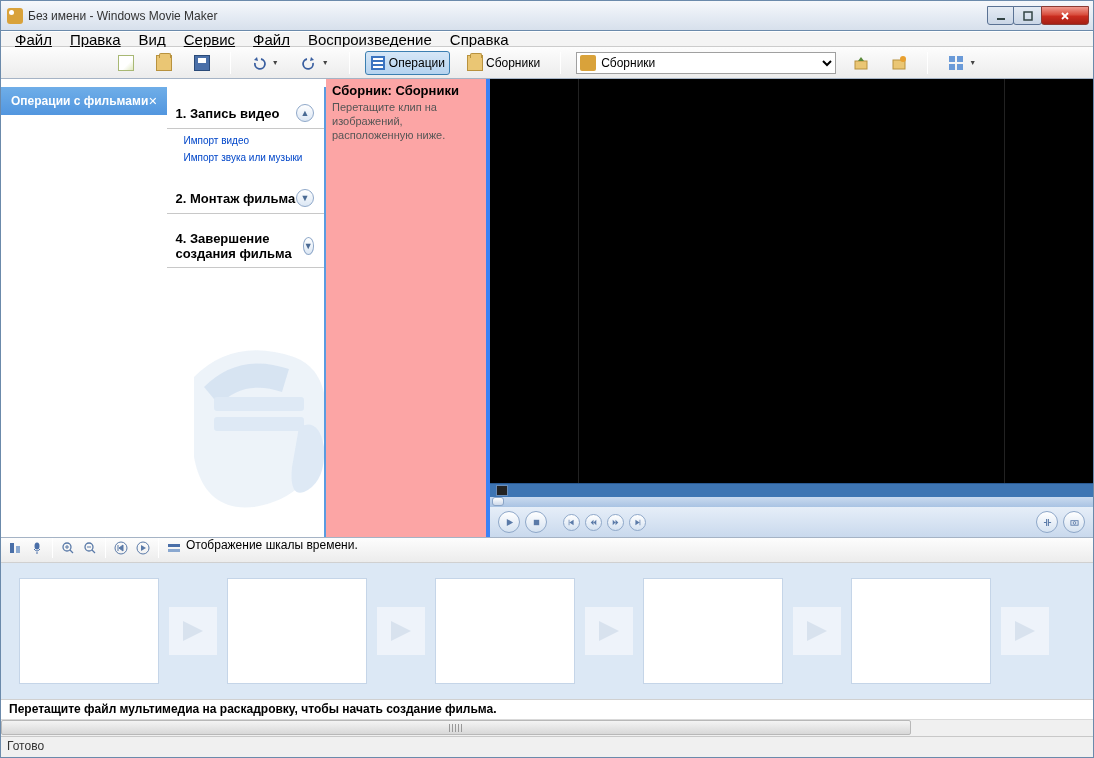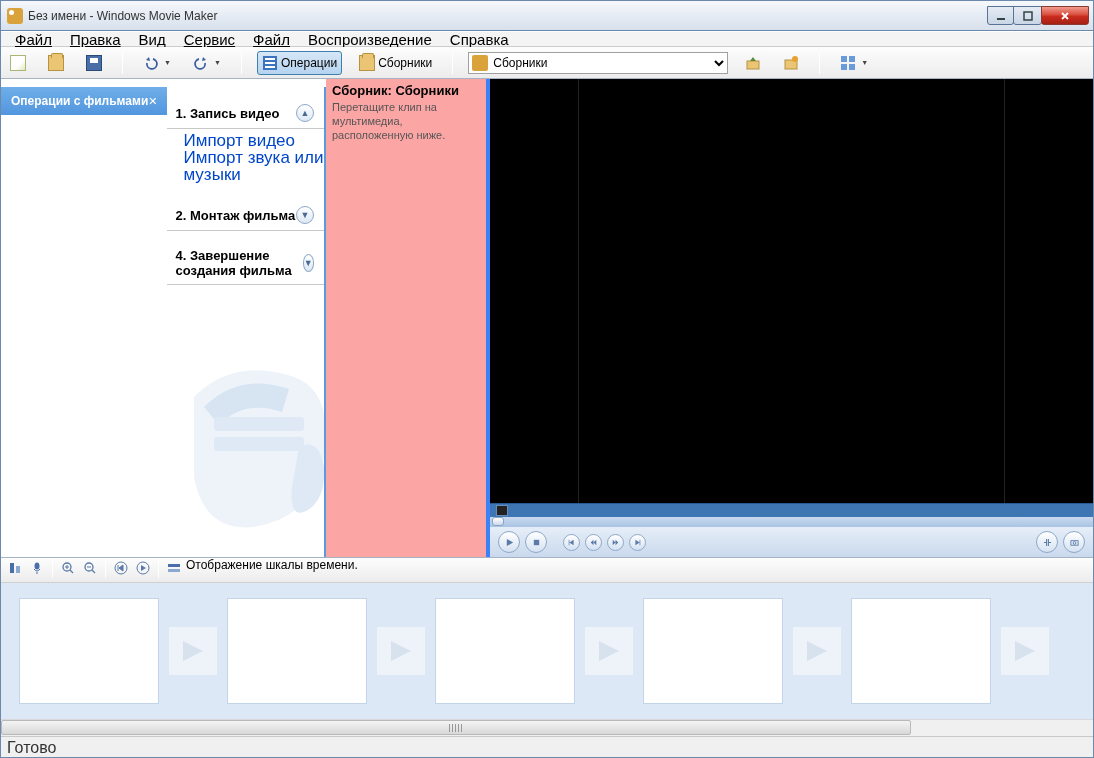--- a/index.html
+++ b/index.html
@@ -18,21 +18,21 @@
 
 
 .window-body { border: 1px solid #6b8aab; height: 728px; display:flex; flex-direction:column; background:#fff; }
 
 
 .menubar { height: 16px; background: #f4f4f4; border-bottom: 1px solid #ccc; display: flex; align-items: center; padding: 0 6px; gap: 2px; font-size: 15px; border-top:1px solid #fff;}
 .menubar .menuitem { padding: 2px 8px; cursor: pointer; }
 .menubar .menuitem .u { text-decoration: underline; }
 
 
-.toolbar { height: 32px; background: linear-gradient(to bottom, #fdfdfd, #ececec); border-bottom: 1px solid #a5b3c5; display: flex; align-items: center; padding: 0 4px; gap: 12px; font-size: 12px; }
+.toolbar { height: 32px; background: linear-gradient(to bottom, #fdfdfd, #ececec); border-bottom: 1px solid #a5b3c5; display: flex; align-items: center; padding: 0 4px; gap: 12px; font-size: 12px; justify-content: center; }
 .toolbar .sep { width: 1px; height: 22px; background: #c0c0c0; margin: 0 3px; border-right:1px solid #fff;}
 .toolbar .tbtn { display: flex; align-items: center; padding: 2px 4px; border: 1px solid transparent; border-radius: 3px; cursor: pointer; gap:3px; height:24px;}
 .toolbar .tbtn.active { border: 1px solid #3c7fb1; background: linear-gradient(to bottom, #d6e7f7, #b6d3ef); }
 .toolbar .icon { width: 16px; height: 16px; display:inline-block; }
 .toolbar .dd-arrow { width:7px; font-size:7px; color:#444; margin-left:2px;}
 .toolbar select.colsel { width: 260px; height: 22px; font-size: 12px; border:1px solid #a0a0a0; background:#fff; padding-left:20px; position:relative;}
 .colsel-wrap { position:relative; }
 .colsel-wrap::before { content:""; position:absolute; left:4px; top:3px; width:16px; height:16px; background:#d9a23a; border-radius:2px; z-index:1; pointer-events:none;}
 
 
@@ -45,21 +45,21 @@
 
 
 .taskspane { width:325px; display:flex; flex-direction:row; border-right:2px solid #5a9be0;margin-top:8px;}
 .tasksheader { height:28px; background:linear-gradient(to bottom,#6faee8,#5296df); color:#fff; font-size:12px; font-weight:bold; display:flex; align-items:center; padding:0 10px; justify-content:space-between;}
 .tasksheader .x { font-size:11px; cursor:pointer; font-weight:normal;}
 .tasksbody { flex:1; background:#fff; font-size:12px; position:relative; overflow:hidden;}
 .tasksection { border-bottom:1px solid #c8c8c8; padding:17px 10px 6px 8px; display:flex; justify-content:space-between; align-items:center; cursor:pointer;}
 .tasksection .t { font-weight:bold; font-size:13px; color:#000;}
 .tasksection .chev { width:18px; height:18px; border:1px solid #8fa8c9; border-radius:50%; background:linear-gradient(to bottom,#fff,#dce7f4); display:flex; align-items:center; justify-content:center; font-size:9px; color:#4a6a94;}
 .tasklinks { padding:3px 0 6px 16px; }
-.tasklinks a { display:block; color:#0046c9; font-size:17px; text-decoration:none; line-height:17px; cursor:pointer;}
+.tasklinks a { display:block; color:#0046c9; font-size:10px; text-decoration:none; line-height:17px; cursor:pointer;}
 .filmdeco { position:absolute; right:-30px; bottom:0; width:180px; height:220px; opacity:0.55;}
 
 
 .colpane { width:164px; background:#fca5a5; border-right:4px solid #3b82f6; padding:4px 6px; }
 .colpane .ct { font-size:13px; font-weight:bold; color:#000; }
 .colpane .ci { font-size:11px; color:#555; margin-top:2px; line-height:14px;}
 
 
 .preview { flex:1; background:#5a9be0; display:flex; flex-direction:column; padding:0;}
 .preview .vidarea { flex:1; background:#000; margin:0; position:relative; display:flex;}
@@ -85,21 +85,21 @@
 .storyboard { height:136px; background:#dce8f5; display:flex; align-items:center; padding:0 0 0 18px; overflow:hidden; position:relative;}
 .sbslot { width:140px; height:106px; background:#fff; border:1px solid #c5d5e8; flex-shrink:0;}
 .sbtrans { width:48px; height:48px; background:#eef3fa; display:flex; align-items:center; justify-content:center; margin:0 10px; flex-shrink:0;}
 .sbtrans svg { width:32px; height:32px; }
 .sbgroup { display:flex; align-items:center; }
 
 .sbhint { height:20px; background:#fff; font-size:12px; font-weight:bold; color:#000; padding:2px 8px; border-top:1px solid #d0d0d0;}
 .scroller { height:17px; background:#f0f0f0; border-top:1px solid #d9d9d9; position:relative;}
 .scroller .thumb { position:absolute; left:0; top:0; height:15px; width:910px; background:linear-gradient(to bottom,#f4f4f4,#d8d8d8); border:1px solid #b8b8b8; border-radius:2px;}
 .scroller .thumb::after{content:"";position:absolute;left:50%;top:3px;width:14px;height:8px;background-image:linear-gradient(to right,#999 0,#999 1px,transparent 1px,transparent 3px);background-size:3px 100%;transform:translateX(-50%);}
-.statusbar { height:21px; background:#f0f0f0; border-top:1px solid #c8c8c8; font-size:16px; color:#333; padding:2px 6px;}
+.statusbar { height:21px; background:#f0f0f0; border-top:1px solid #c8c8c8; font-size:12px; color:#333; padding:2px 6px;}
 
 
 .ic-new{background:linear-gradient(135deg,#fff 60%,#e0e8c0);border:1px solid #a8b874;}
 .ic-open{background:#eac674;border:1px solid #b8923e;position:relative;}
 .ic-open::before{content:"";position:absolute;top:-3px;left:2px;width:10px;height:4px;background:#eac674;border:1px solid #b8923e;border-bottom:none;border-radius:2px 2px 0 0;}
 .ic-save{background:#4a6fa8;border:1px solid #2a4a78;position:relative;}
 .ic-save::before{content:"";position:absolute;top:2px;left:3px;width:8px;height:5px;background:#fff;}
 </style>
 </head>
 <body>
@@ -239,21 +239,21 @@
         <path d="M30 70 Q 65 35 115 52 L 108 75 Q 70 62 45 88 Z" fill="#b8cfe8"></path>
         <rect x="40" y="80" width="90" height="14" fill="#c4d8ee" rx="3"></rect>
         <rect x="40" y="100" width="90" height="14" fill="#c4d8ee" rx="3"></rect>
         <path d="M125 110 Q 145 100 150 130 Q 152 165 130 175 Q 115 180 118 150 Z" fill="#c4d8ee"></path>
       </svg>
     </div>
   </div>
 
   <div class="colpane">
     <div class="ct">Сборник: Сборники</div>
-    <div class="ci">Перетащите клип на мультимедиа, расположенную ниже.</div>
+    <div class="ci">Перетащите клип на изображений, расположенную ниже.</div>
   </div>
 
   <div class="preview">
     <div class="vidarea">
       <div class="vleft"></div>
           <div class="vright"></div>
     </div>
     <div class="titlebar2">
           <div class="tvicon"></div>
         </div>
@@ -387,18 +387,19 @@
         </div>
     <div class="sbslot"></div>
     <div class="sbtrans">
           <svg viewBox="0 0 32 32">
             <path d="M6 6 L26 16 L6 26 Z" fill="#d8e2ee"></path>
           </svg>
         </div>
   </div>
 </div>
 
+<div class="sbhint">Перетащите файл мультимедиа на раскадровку, чтобы начать создание фильма.</div>
 <div class="scroller">
       <div class="thumb"></div>
     </div>
 <div class="statusbar">Готово</div>
 
 </div>
 
 </body></html>

